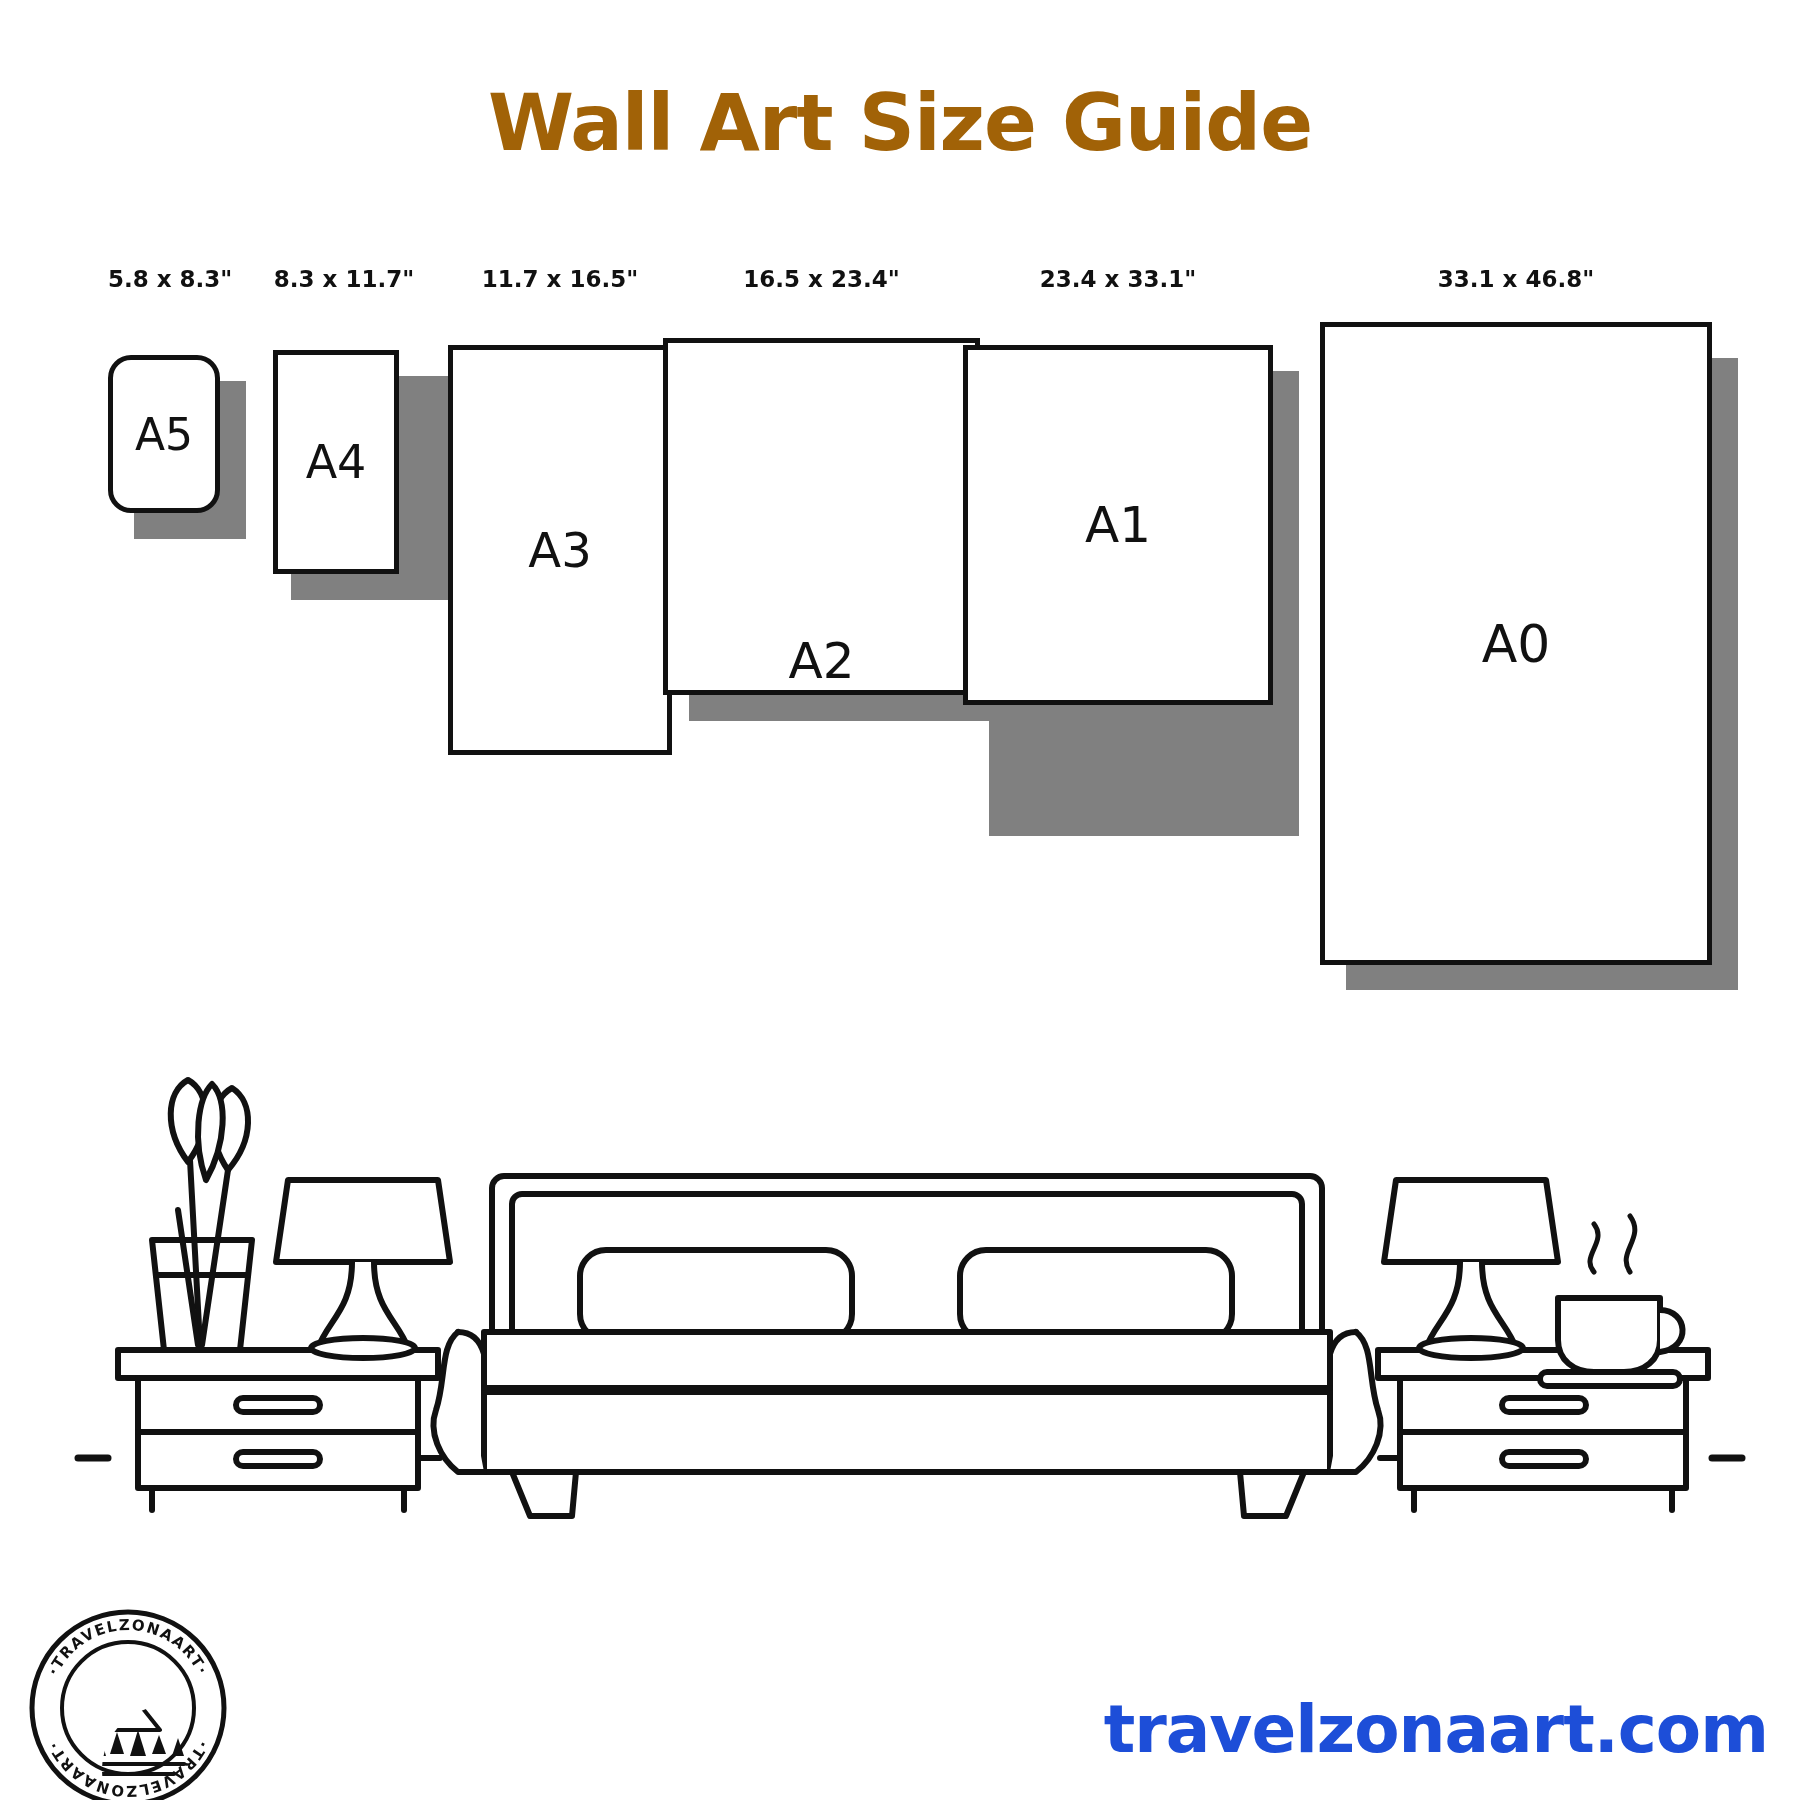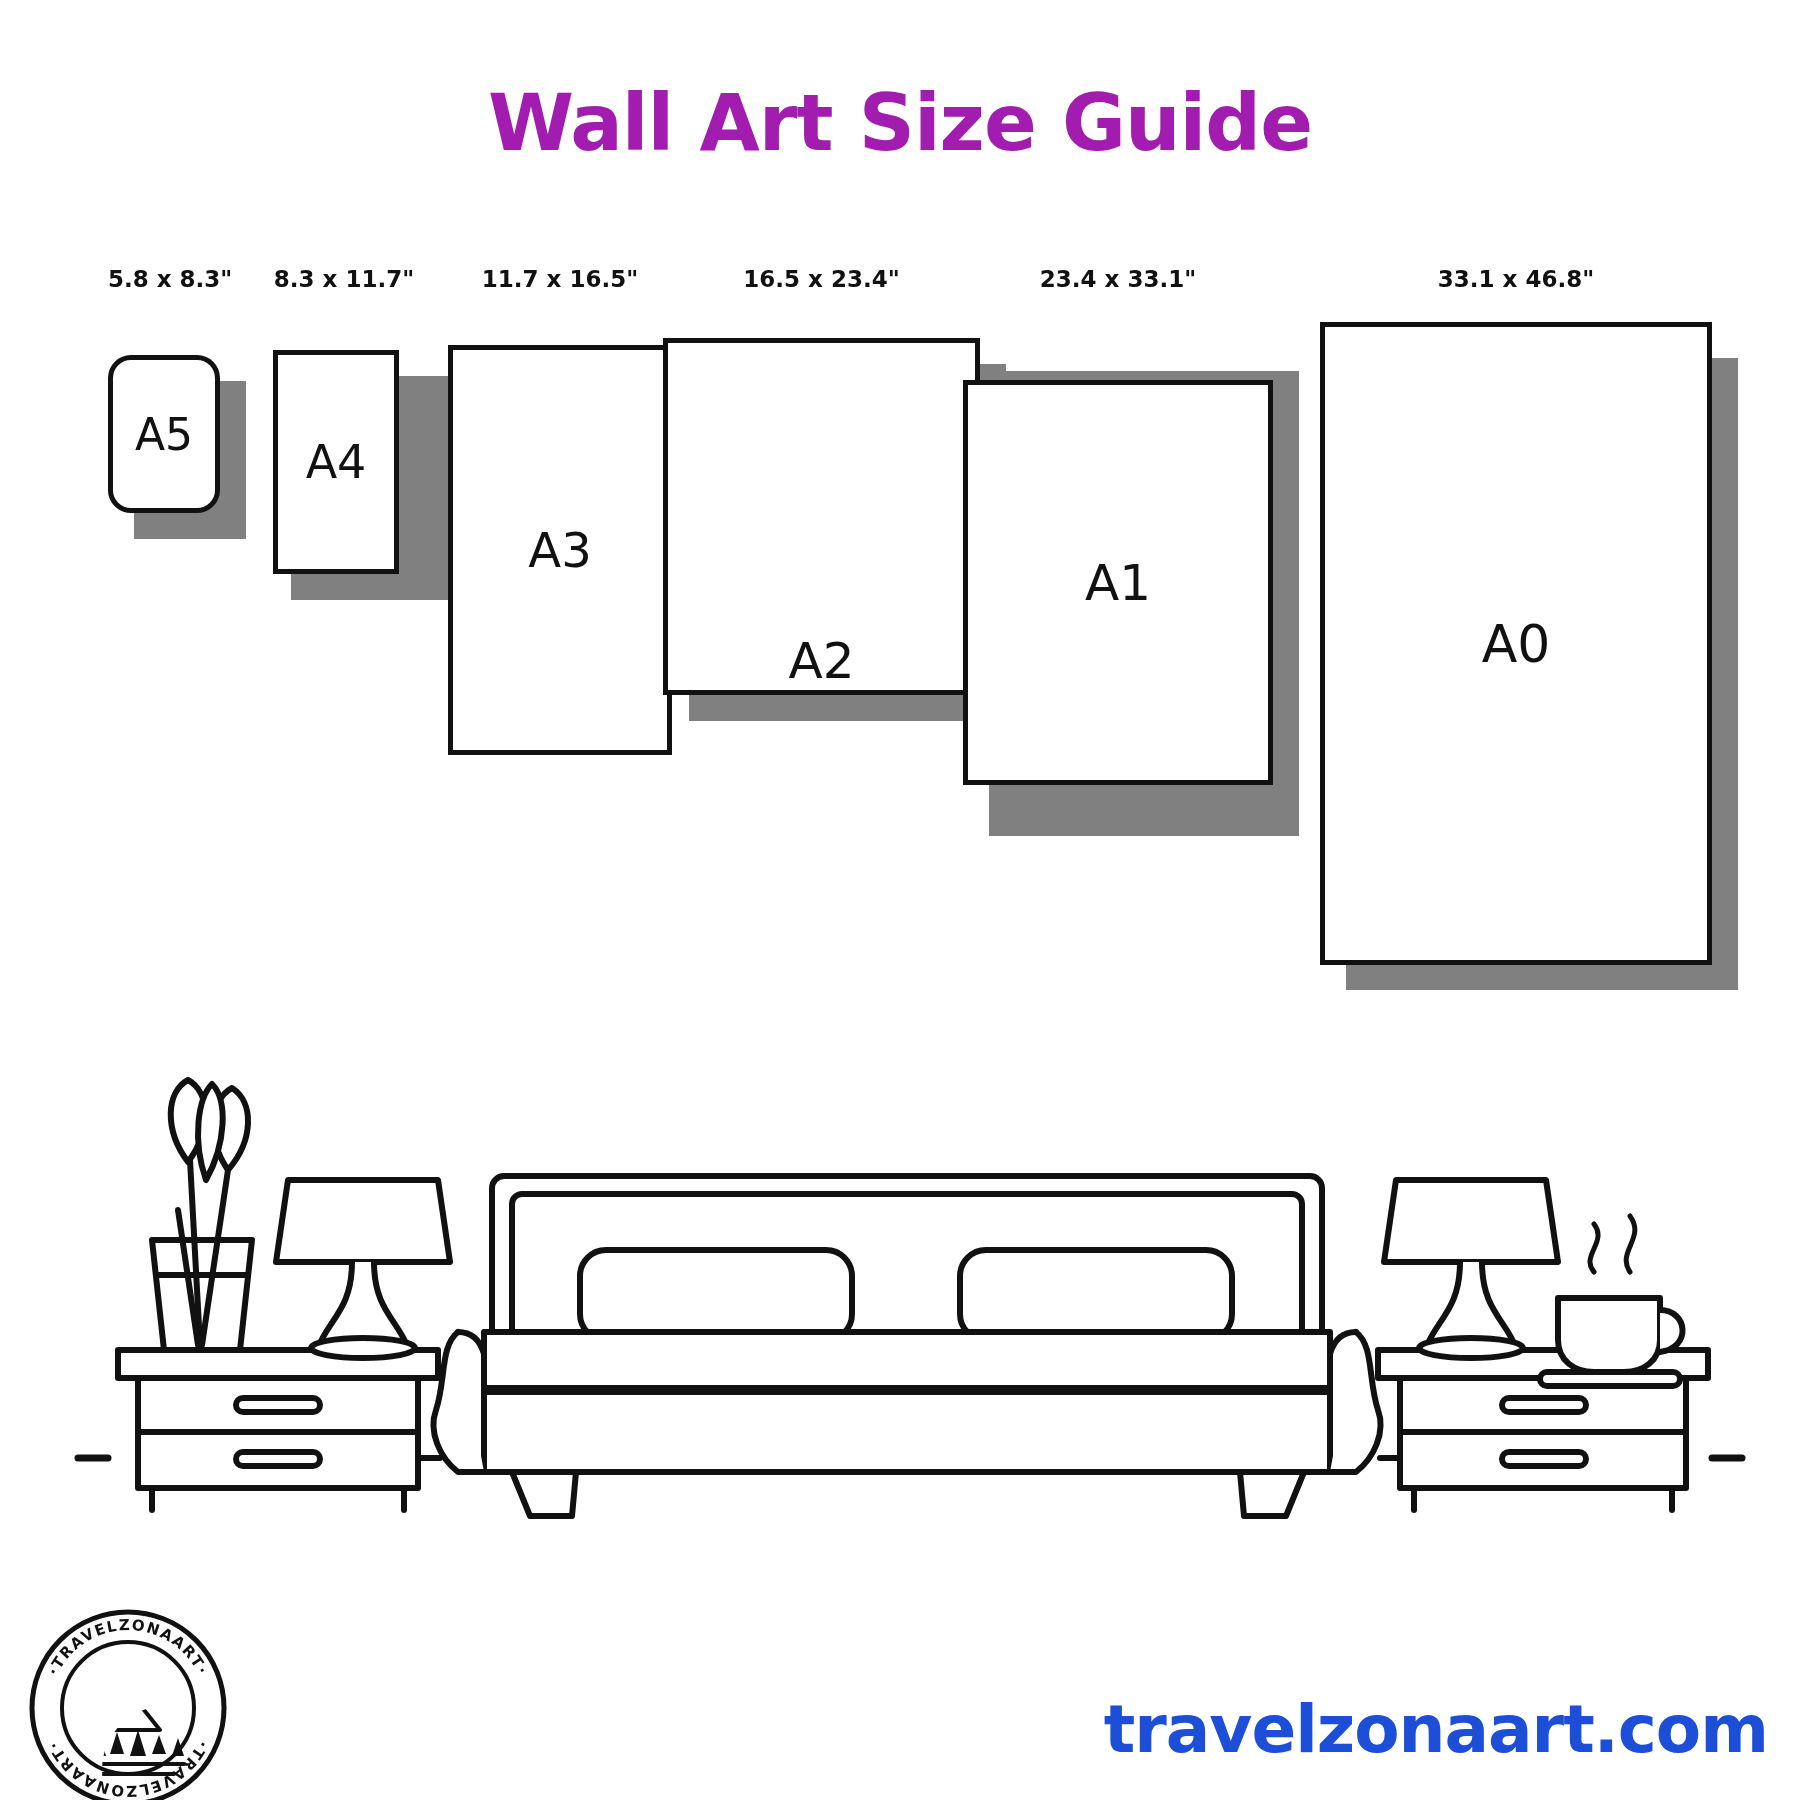--- a/index.html
+++ b/index.html
@@ -18,21 +18,21 @@
   
   #title {
     position: absolute;
     top: 78px;
     left: 0;
     width: 1800px;
     text-align: center;
     font-size: 78px;
     font-weight: bold;
     letter-spacing: -1px;
-    color: #a21caf;
+    color: #a16207;
     font-family: "DejaVu Sans", sans-serif;
   }
 
   
   #frames {
     position: absolute;
     left: 0;
     top: 0;
     width: 1800px;
     height: 1060px;
@@ -131,21 +131,21 @@
     <div class="frame-group" style="left: 663px; top: 300px; width: 317px;">
       <div class="frame-label" style="top: -34px;">16.5 x 23.4"</div>
       <div class="frame-shadow" style="left: 26px; top: 64px; width: 317px; height: 357px;"></div>
       <div class="frame-box" style="left: 0px; top: 38px; width: 317px; height: 357px; align-items: flex-end;">
         <span class="frame-name" style="font-size: 50px;">A2</span>
       </div>
     </div>
     <div class="frame-group" style="left: 963px; top: 300px; width: 310px;">
       <div class="frame-label" style="top: -34px;">23.4 x 33.1"</div>
       <div class="frame-shadow" style="left: 26px; top: 71px; width: 310px; height: 465px;"></div>
-      <div class="frame-box" style="left: 0px; top: 45px; width: 310px; height: 405px; margin-top: 35px;">
+      <div class="frame-box" style="left: 0px; top: 45px; width: 310px; height: 360px;">
         <span class="frame-name" style="font-size: 50px;">A1</span>
       </div>
     </div>
     <div class="frame-group" style="left: 1320px; top: 300px; width: 392px;">
       <div class="frame-label" style="top: -34px;">33.1 x 46.8"</div>
       <div class="frame-shadow" style="left: 26px; top: 58px; width: 392px; height: 632px;"></div>
       <div class="frame-box" style="left: 0px; top: 22px; width: 392px; height: 643px;">
         <span class="frame-name" style="font-size: 52px;">A0</span>
       </div>
     </div>

